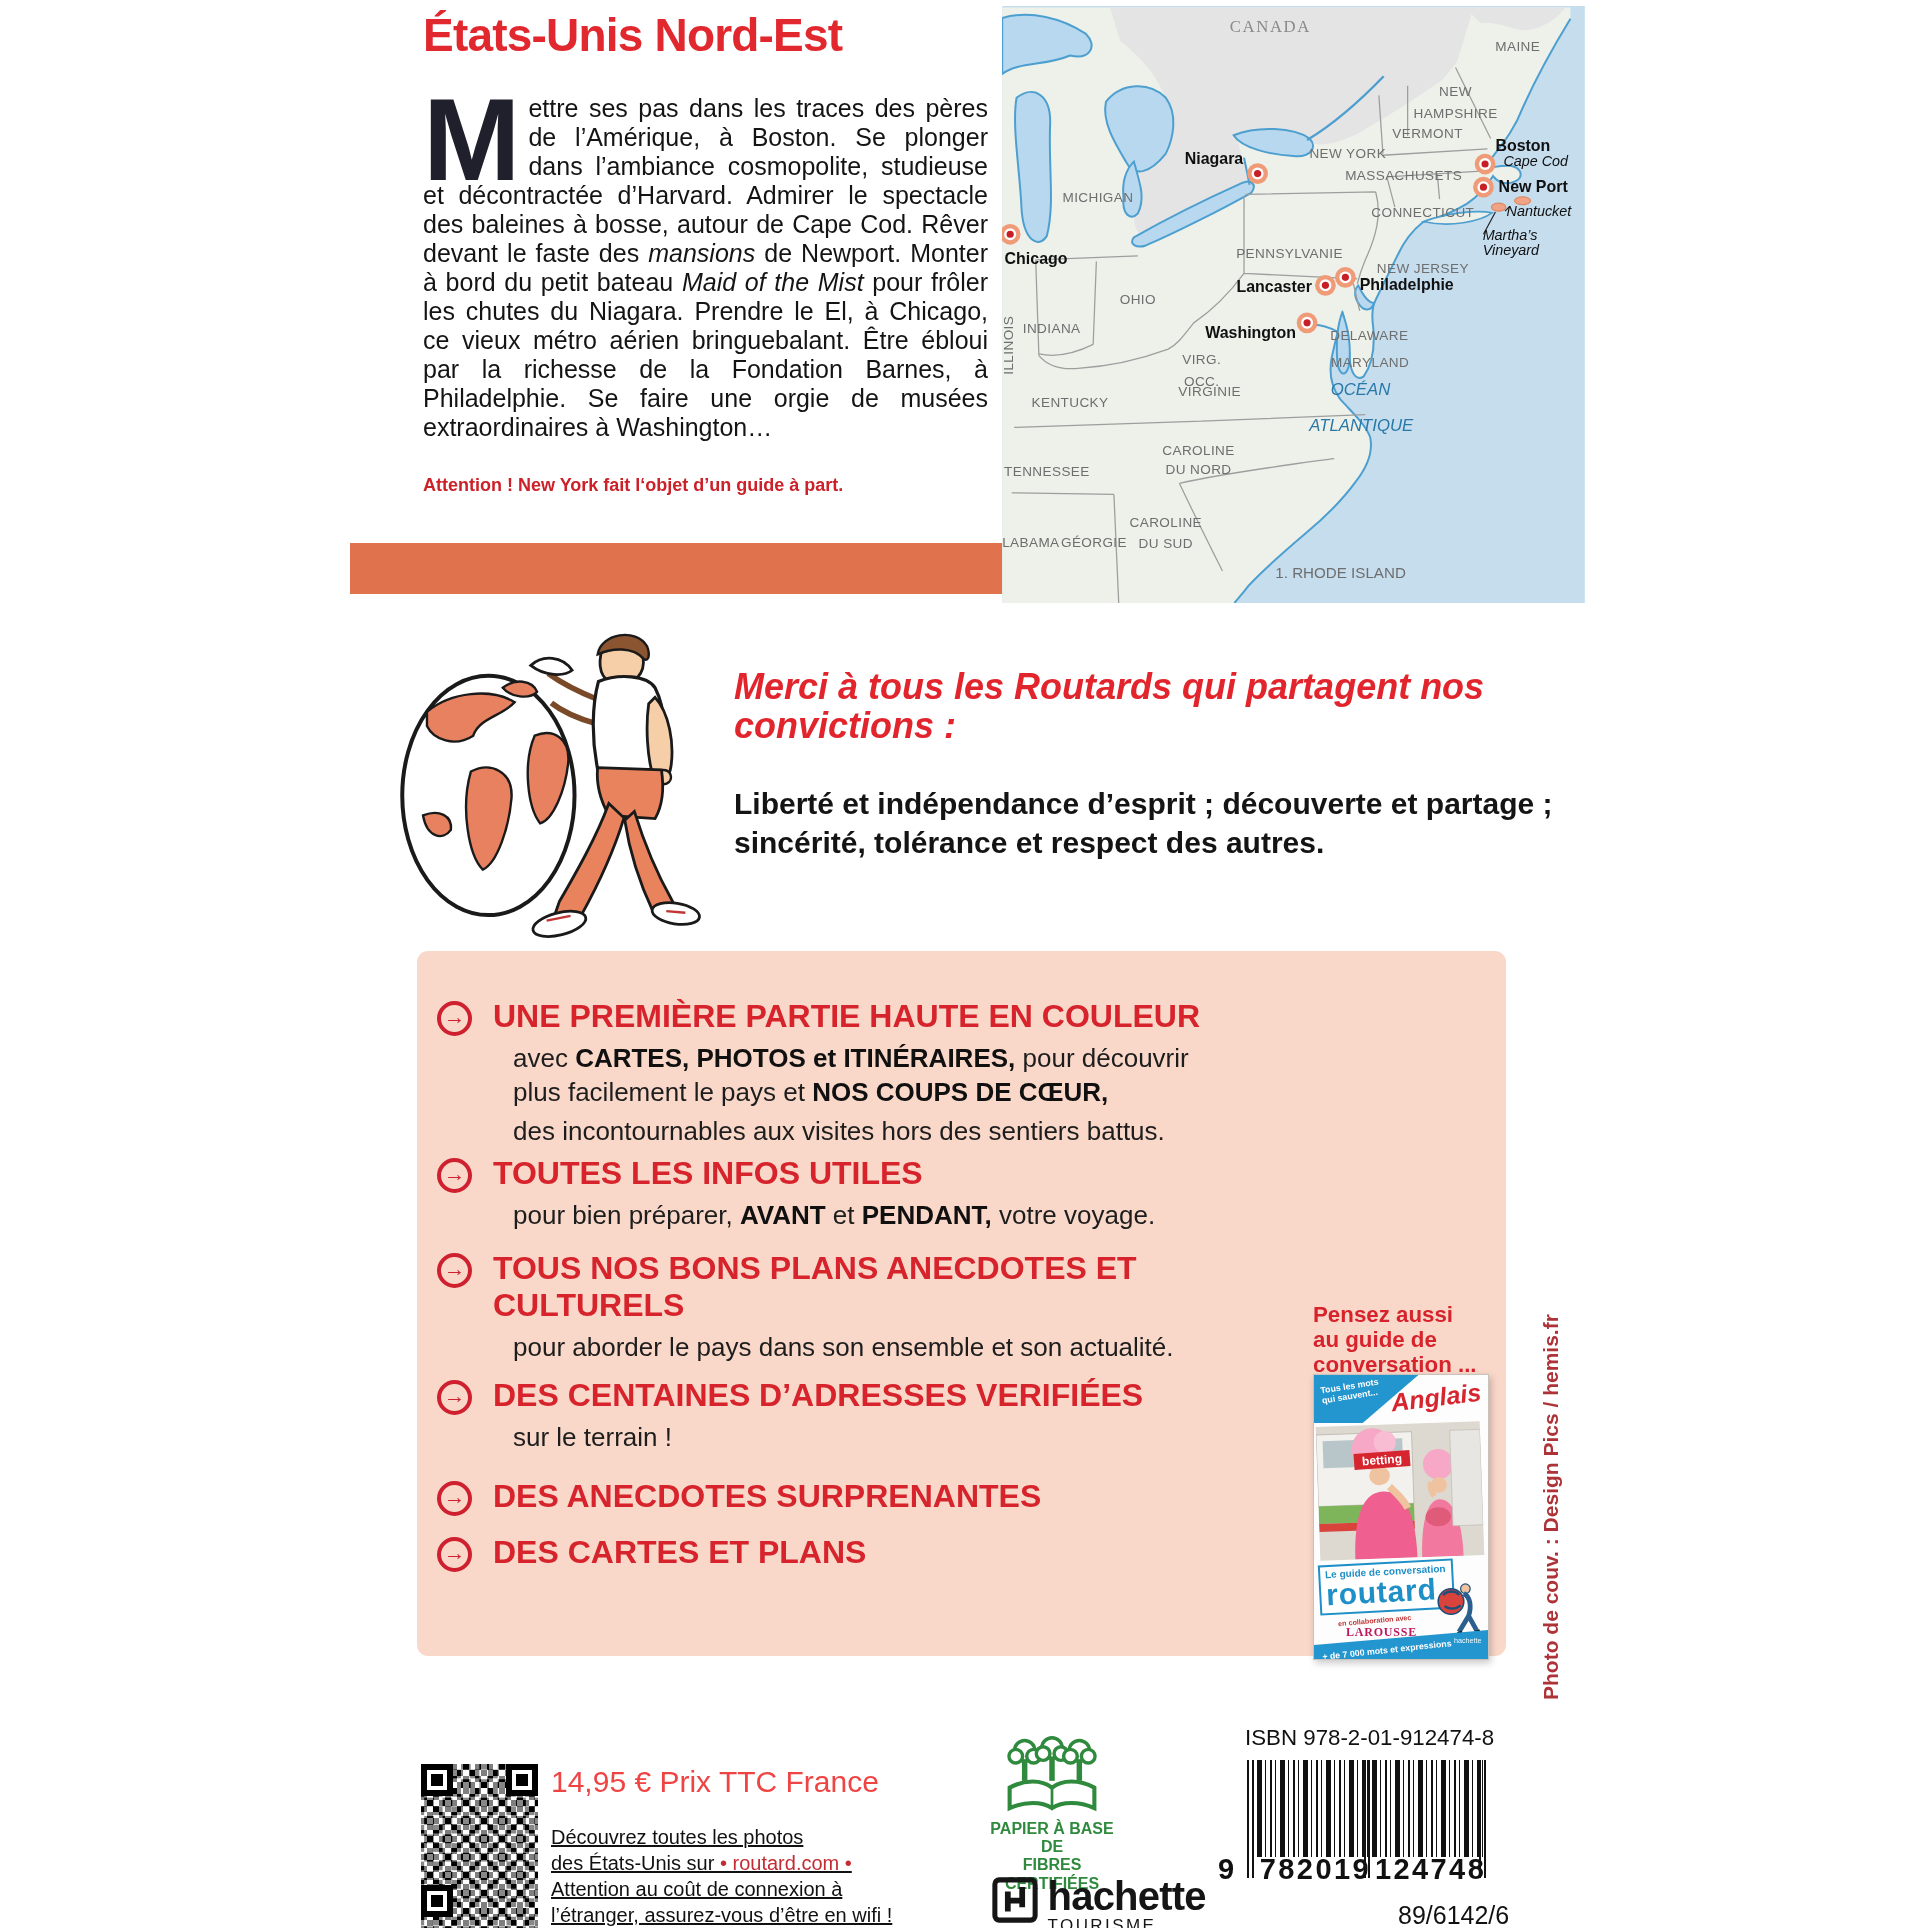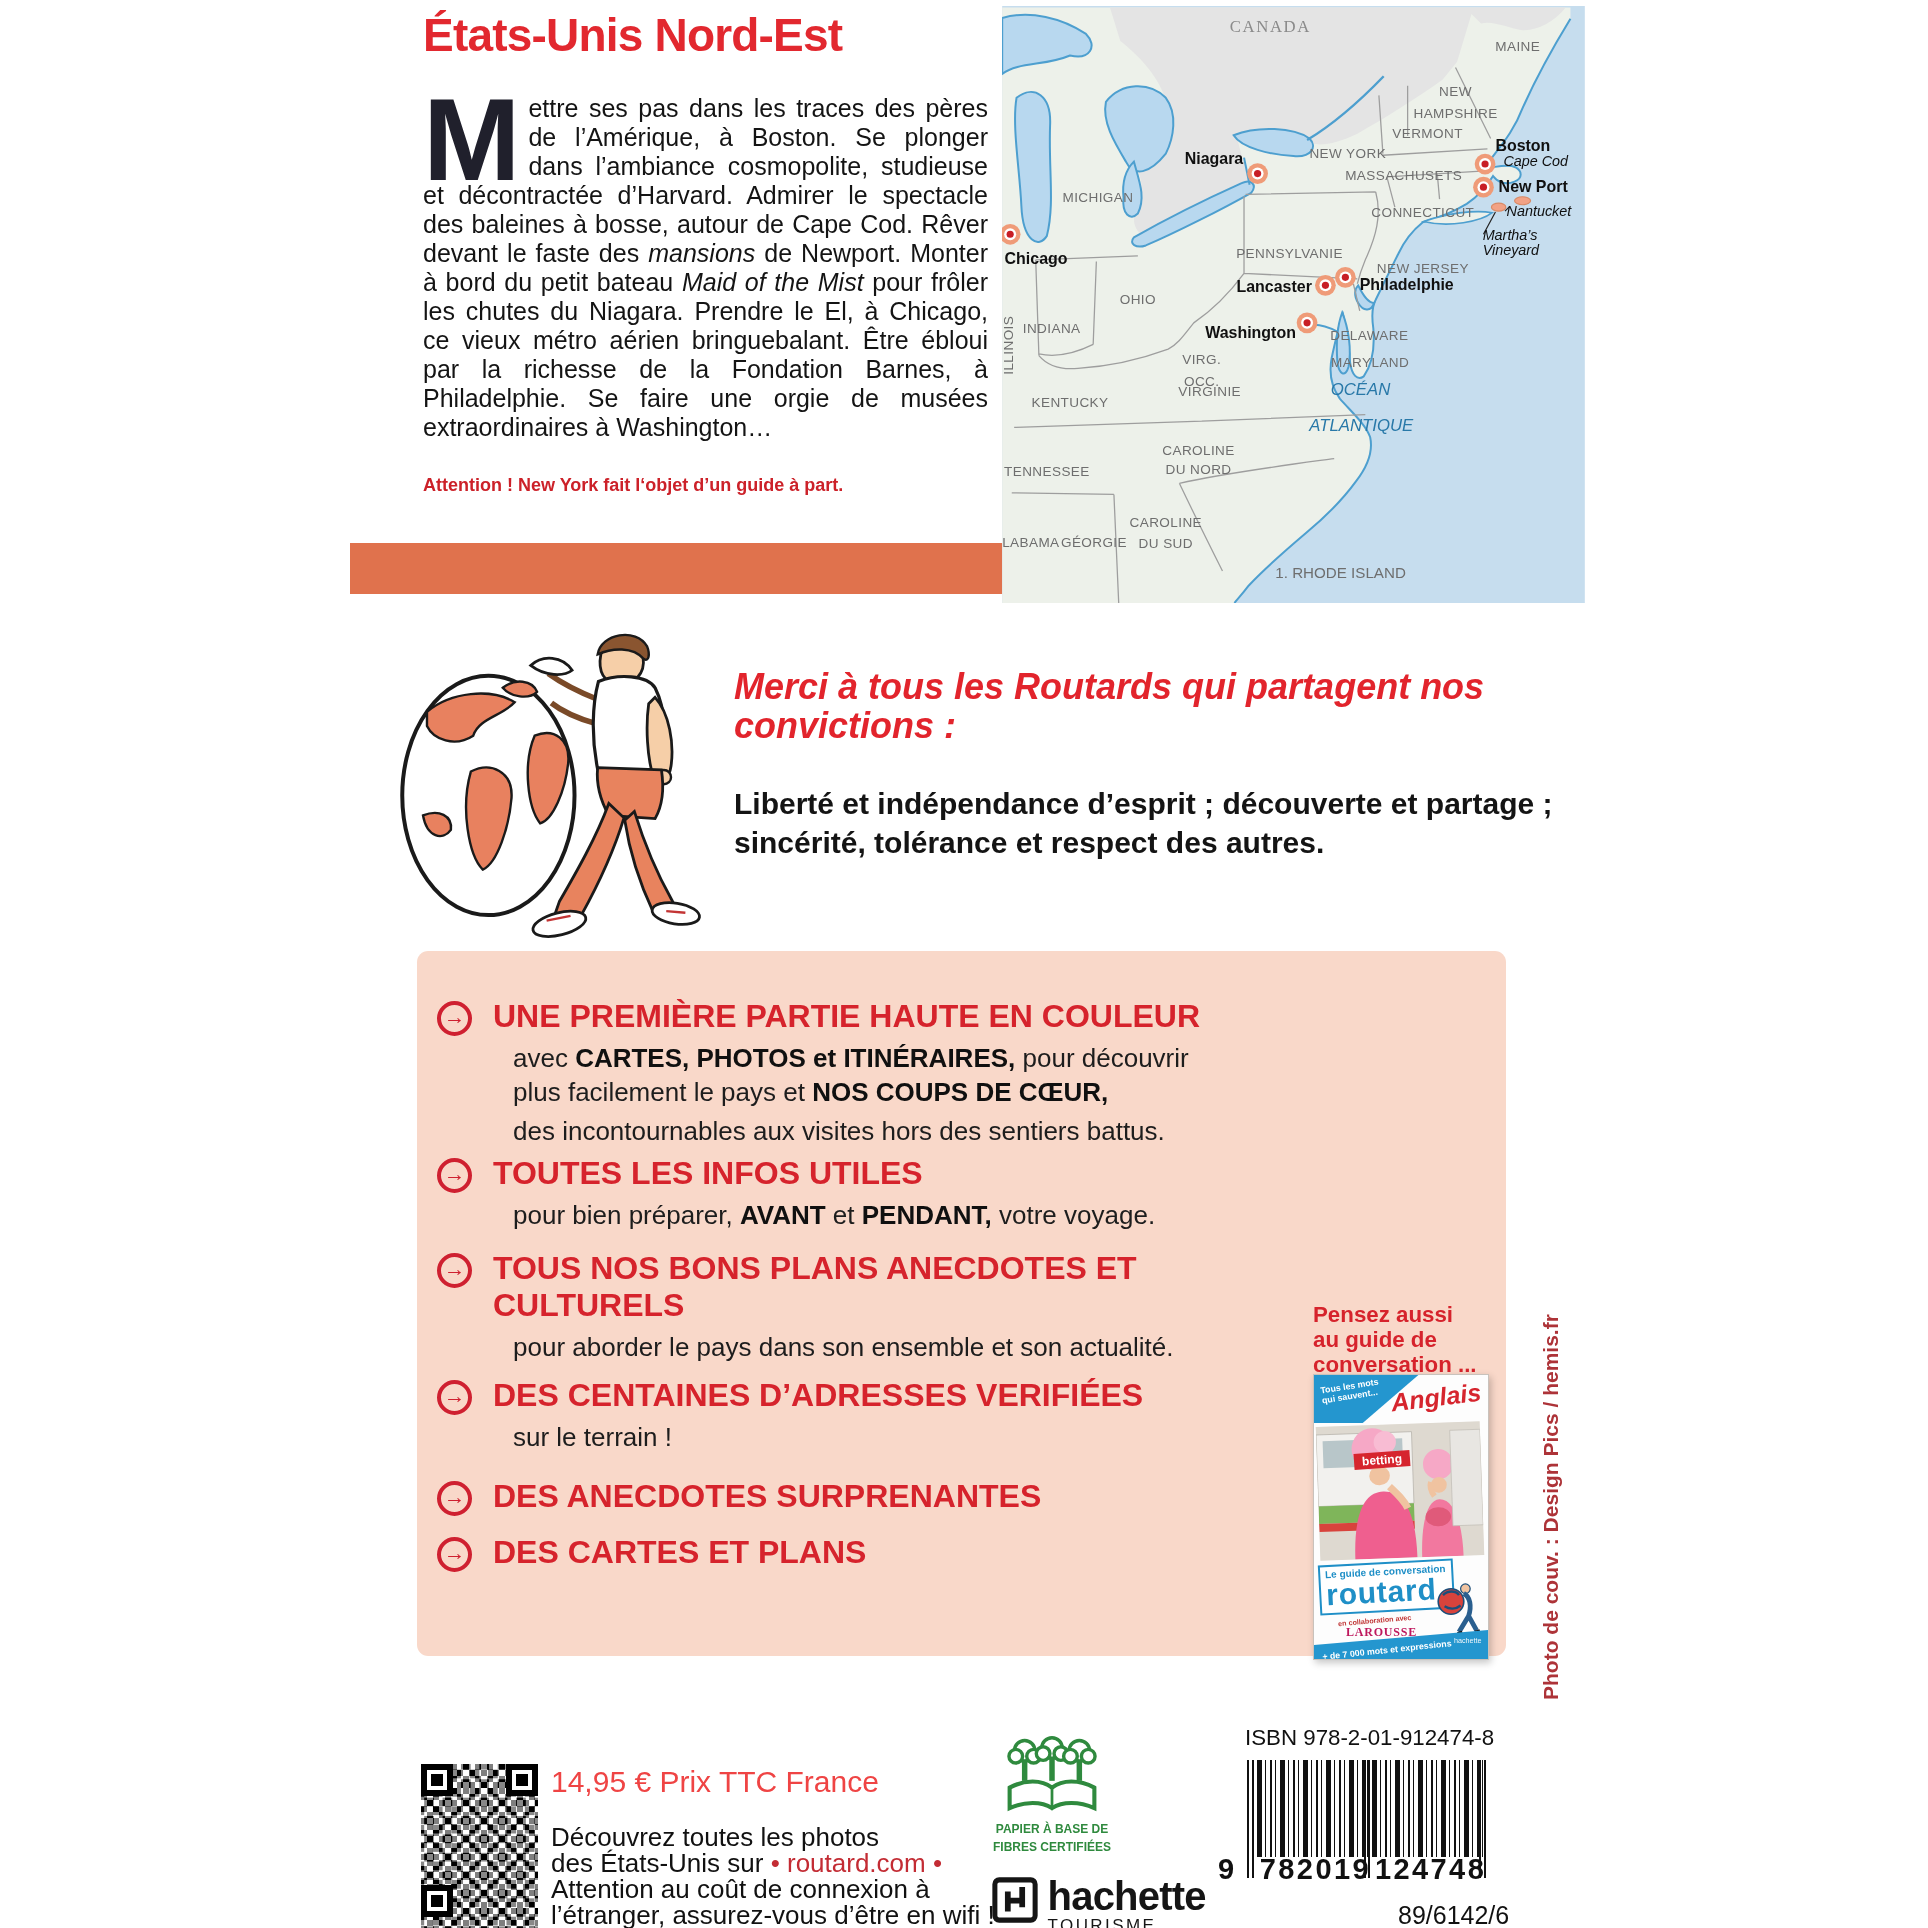--- a/index.html
+++ b/index.html
@@ -60,24 +60,24 @@
 
   
   .qr{position:absolute;left:421px;top:1764px;width:117px;height:165px;background:
       repeating-conic-gradient(#000 0 25%,rgba(0,0,0,0) 0 50%);
       background-size:12px 12px;overflow:hidden;}
   .qr-inner{position:absolute;inset:0;background:repeating-conic-gradient(rgba(0,0,0,.85) 0 25%,rgba(255,255,255,.9) 0 50%);background-size:18.4px 18.4px;background-position:3.2px 5.6px;opacity:.55;}
   .fp{position:absolute;width:32px;height:32px;border:6.4px solid #000;background:#fff;box-sizing:border-box;}
   .fp::after{content:"";position:absolute;inset:4px;background:#000;}
   .fp.tl{top:0;left:0;} .fp.tr{top:0;right:0;} .fp.bl{top:121px;left:0;}
   .price{position:absolute;left:551px;top:1765px;font-size:30px;color:#ef4444;}
-  .netinfo{position:absolute;left:551px;top:1824px;font-size:26px;line-height:26px;color:#111;}
+  .netinfo{position:absolute;left:551px;top:1824px;font-size:20px;line-height:26px;color:#111;text-decoration:underline;}
   .redlink{color:#c32c34;}
   .cert{position:absolute;left:988px;top:1733px;width:128px;text-align:center;}
-  .cert-text{font-size:12px;line-height:18.4px;font-weight:bold;color:#2f8a3e;margin-top:1.6px;}
+  .cert-text{font-size:16px;line-height:18.4px;font-weight:bold;color:#2f8a3e;margin-top:1.6px;}
   .hachette{position:absolute;left:992px;top:1877px;display:flex;align-items:flex-start;}
   .h-name{font-size:40px;line-height:38px;font-weight:bold;color:#151515;letter-spacing:-0.8px;}
   .h-div{font-size:17px;letter-spacing:2.4px;color:#151515;margin-top:0.8px;}
   .isbn{position:absolute;left:1245px;top:1725px;font-size:22.3px;color:#111;}
   .barcode{position:absolute;left:1247px;top:1760px;width:239px;height:128px;}
   .bars{position:absolute;left:0;top:0;width:239px;height:97px;background:repeating-linear-gradient(90deg,#111 0 2.4px,#fff 2.4px 4.8px,#111 4.8px 6.4px,#fff 6.4px 10.4px,#111 10.4px 15px,#fff 15px 17.6px,#111 17.6px 19px,#fff 19px 23px);}
   .guard{position:absolute;top:0;width:2.4px;height:118px;background:#111;}
   .g1{left:0;} .g2{left:4.8px;} .g3{left:117px;} .g4{left:121px;} .g5{left:232px;} .g6{left:237px;}
   .bc-digit{position:absolute;top:93px;font-size:29px;font-weight:bold;color:#111;letter-spacing:2.4px;background:transparent;}
   .bc-9{left:-29px;} .bc-a{left:12.8px;} .bc-b{left:128px;}

